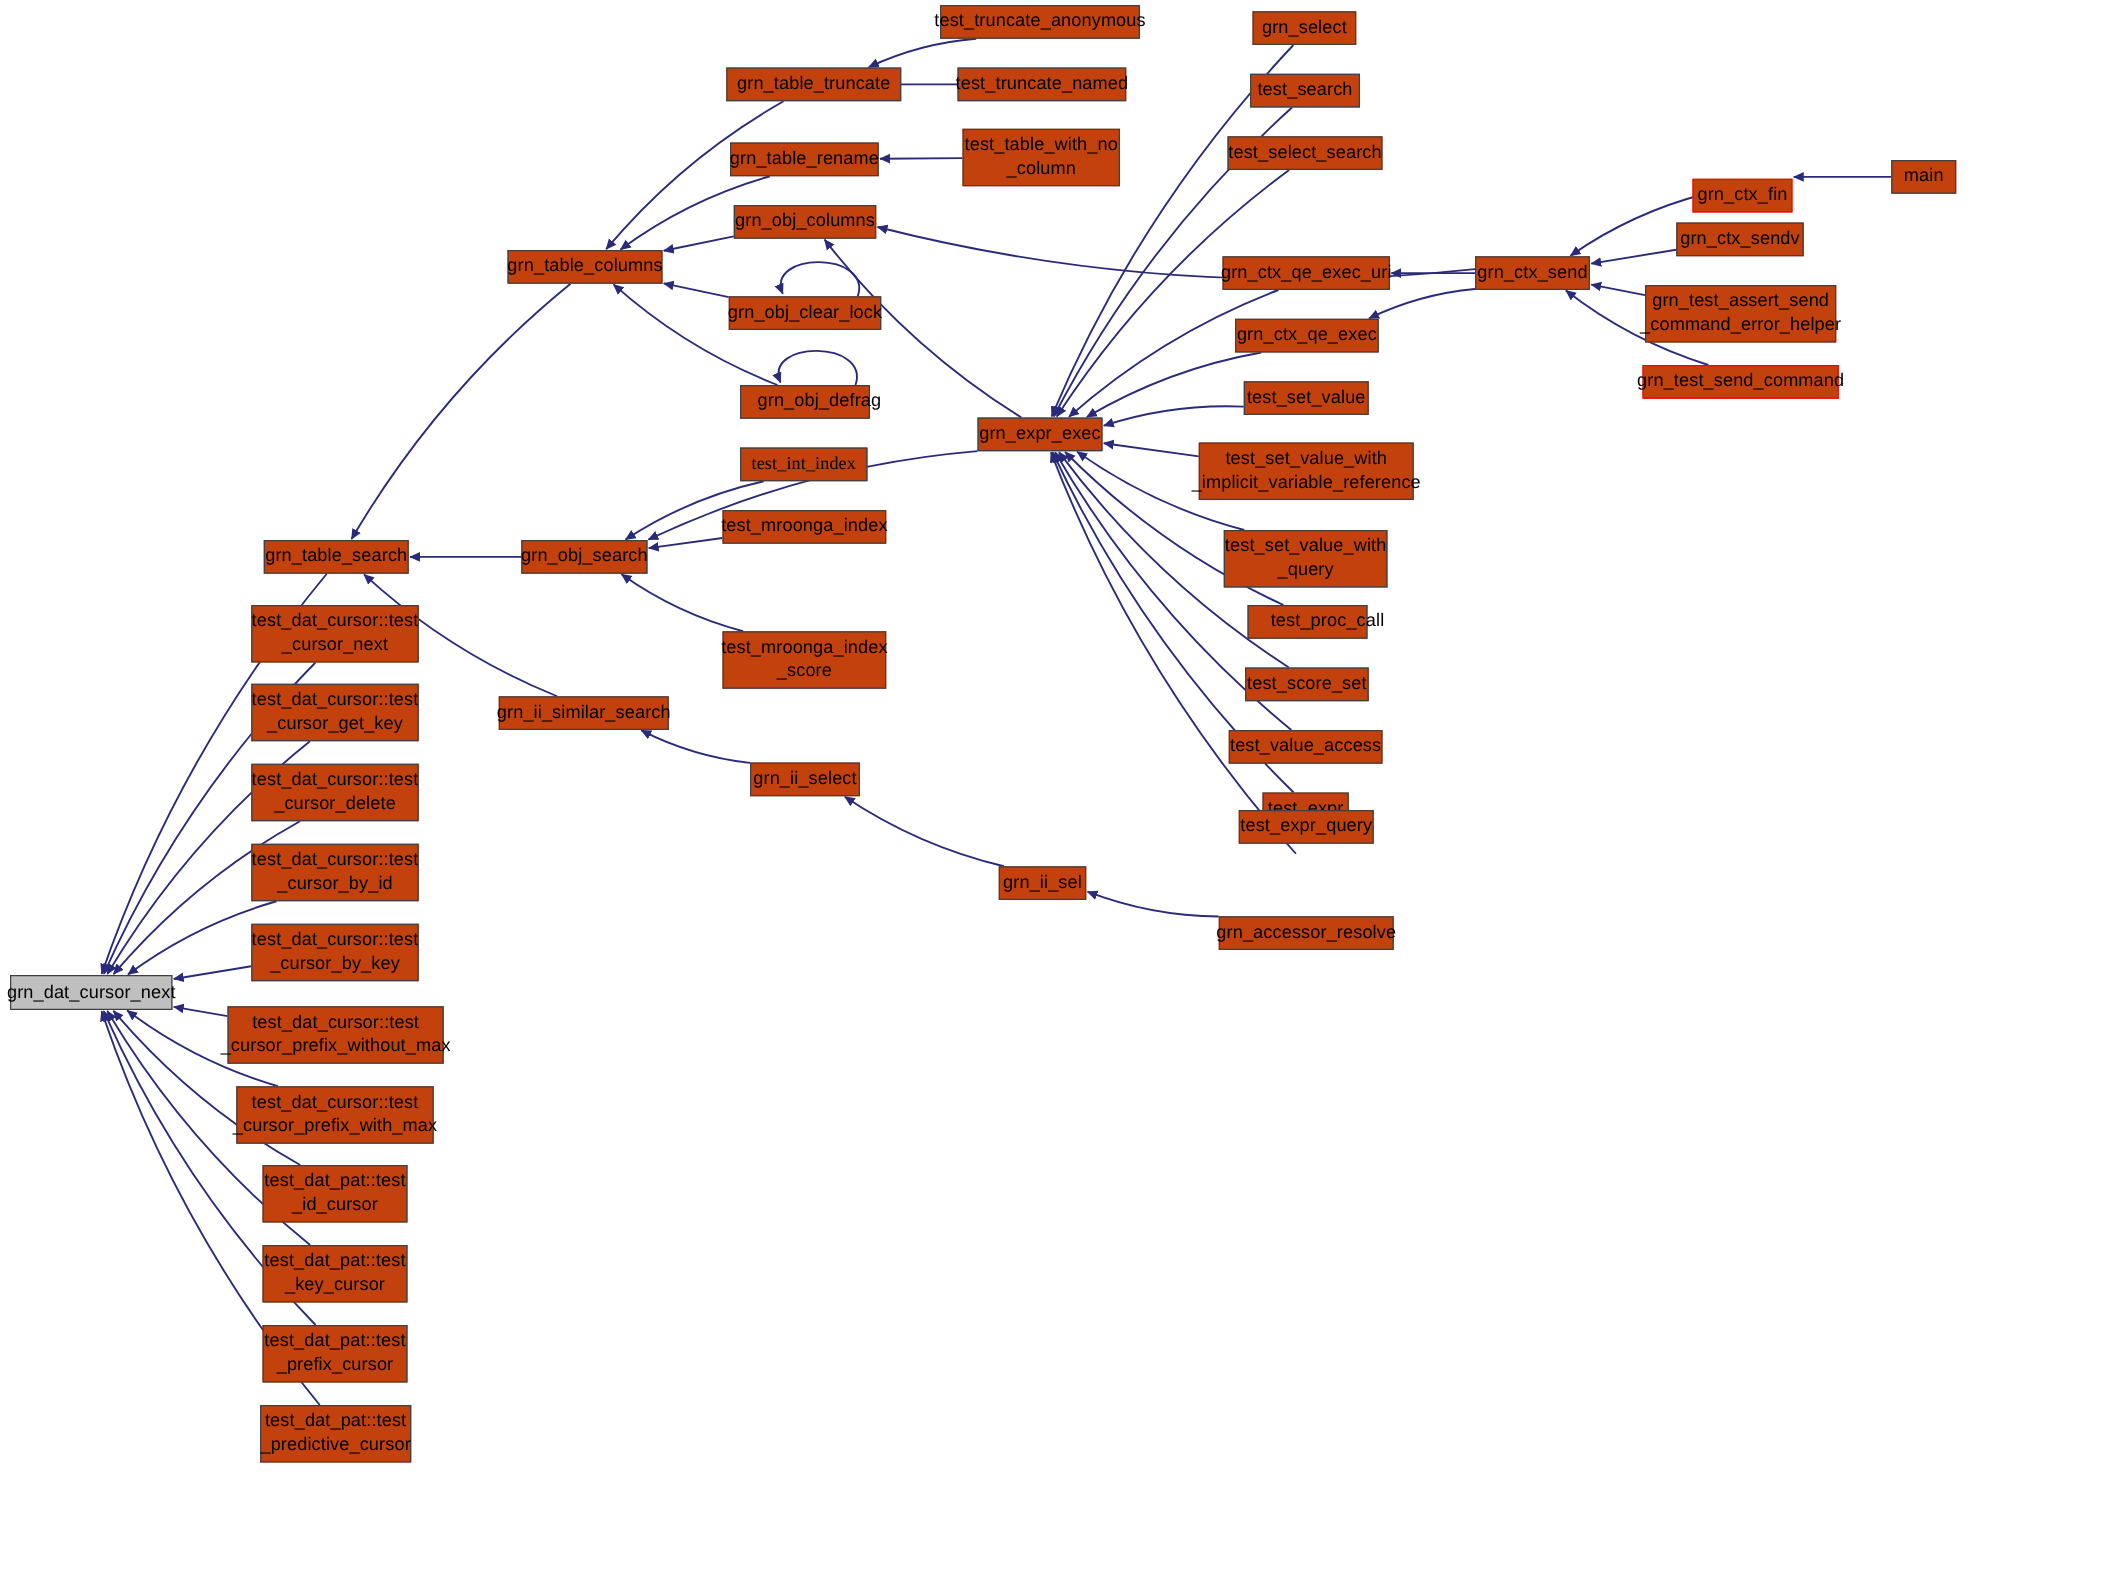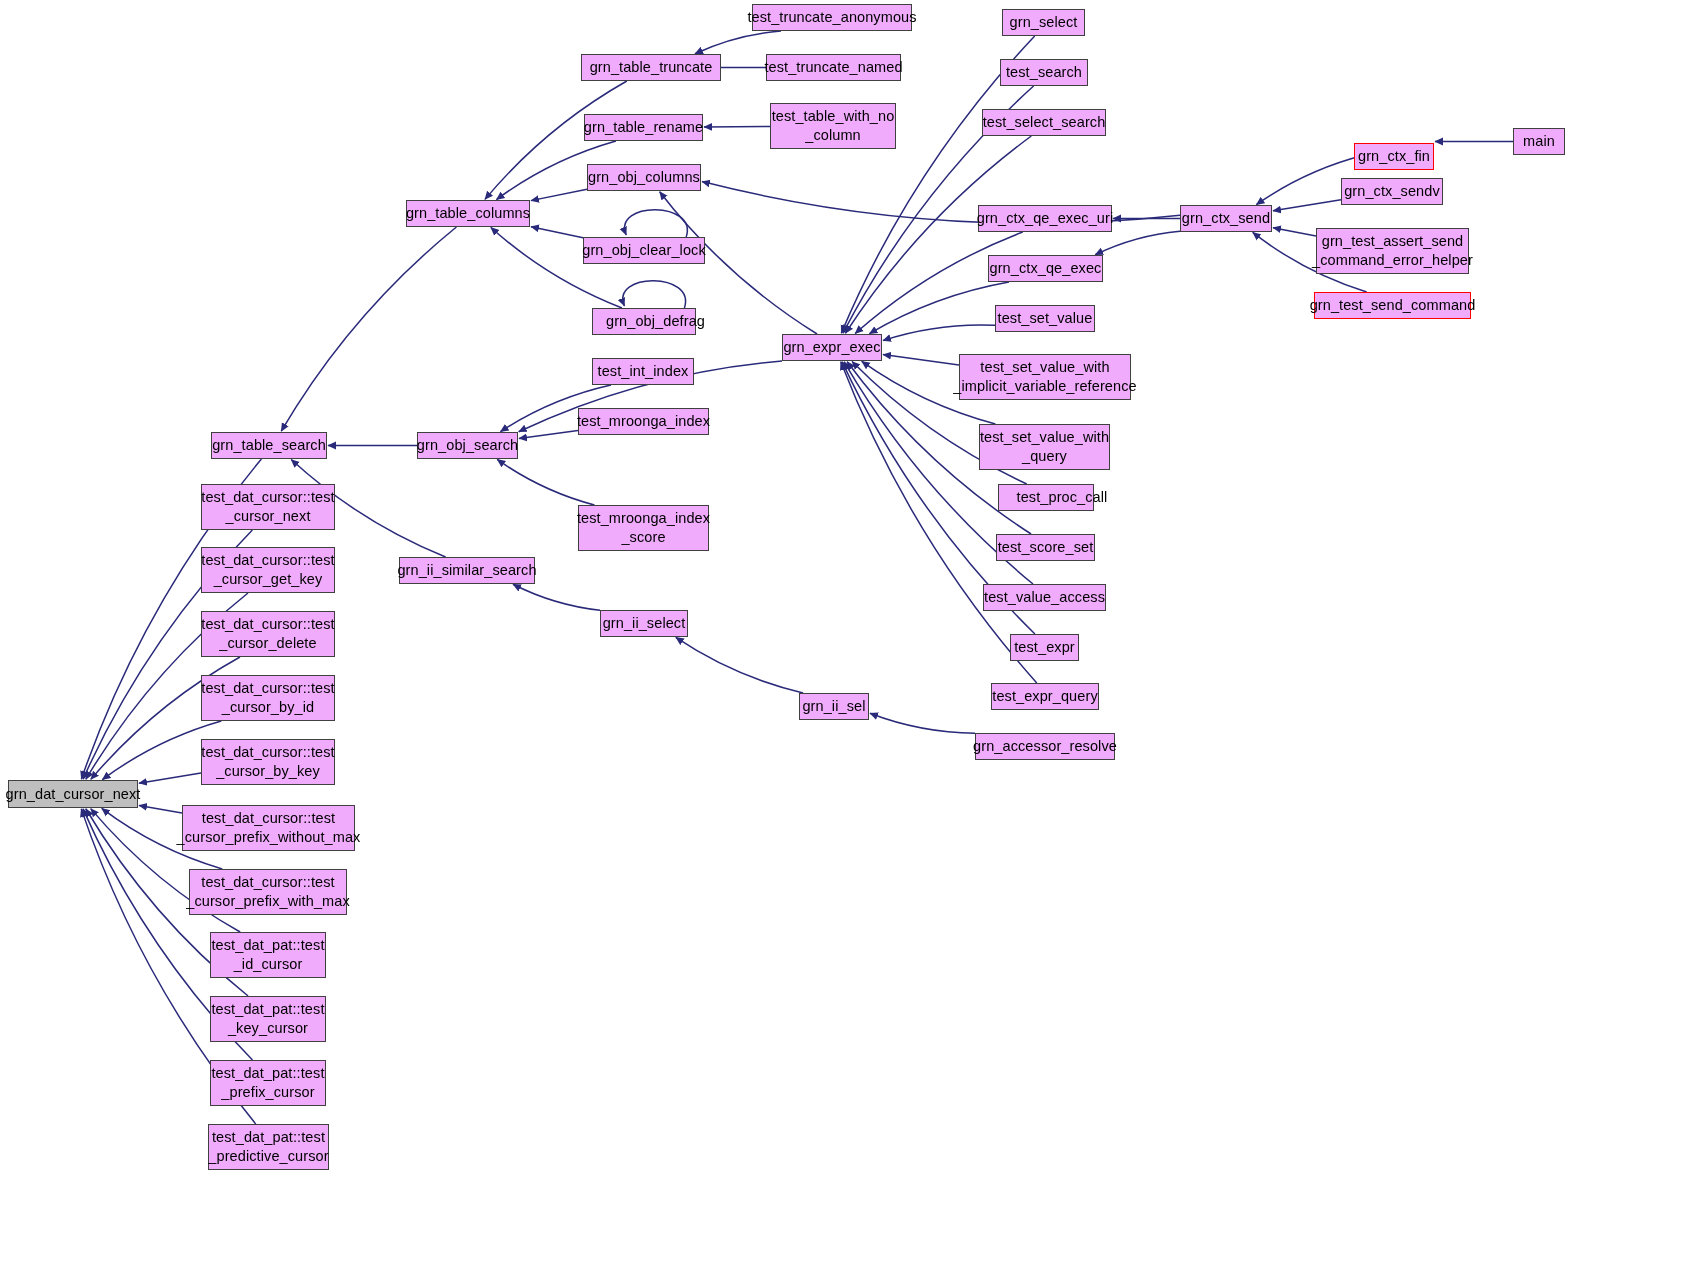--- a/index.html
+++ b/index.html
@@ -23,21 +23,21 @@
     height: 1261px;
     pointer-events: none;
   }
   .node {
     position: absolute;
     box-sizing: border-box;
     display: flex;
     align-items: center;
     justify-content: center;
     text-align: center;
-    background: #f0abfc;
+    background: #c2410c;
     border: 1px solid #404040;
     color: #000000;
     font-size: 14.5px;
     line-height: 1.28;
     white-space: pre-line;
     letter-spacing: 0.1px;
     z-index: 5;
   }
   .node.highlight {
     background: #bfbfbf;
@@ -120,21 +120,21 @@
     <div class="node" style="left: 581px; top: 54px; width: 140px; height: 27px;"><span>grn_table_truncate</span></div>
     <div class="node" style="left: 584px; top: 114px; width: 119px; height: 27px;"><span>grn_table_rename</span></div>
     <div class="node" style="left: 587px; top: 164px; width: 114px; height: 27px;"><span>grn_obj_columns</span></div>
     <div class="node" style="left: 583px; top: 237px; width: 122px; height: 27px;"><span>grn_obj_clear_lock</span></div>
     <div class="node" style="left: 592px; top: 308px; width: 104px; height: 27px; padding-left: 23px;"><span>grn_obj_defrag</span></div>
     <div class="node" style="left: 752px; top: 4px; width: 160px; height: 27px;"><span>test_truncate_anonymous</span></div>
     <div class="node" style="left: 766px; top: 54px; width: 135px; height: 27px;"><span>test_truncate_named</span></div>
     <div class="node" style="left: 770px; top: 103px; width: 126px; height: 46px;"><span>test_table_with_no
 _column</span></div>
     <div class="node" style="left: 417px; top: 432px; width: 101px; height: 27px;"><span>grn_obj_search</span></div>
-    <div class="node" style="left: 592px; top: 358px; width: 102px; height: 27px;"><span>test_int_index</span></div>
+    <div class="node" style="left: 592px; top: 358px; width: 102px; height: 27px; font-family: Liberation Serif, serif;"><span>test_int_index</span></div>
     <div class="node" style="left: 578px; top: 408px; width: 131px; height: 27px;"><span>test_mroonga_index</span></div>
     <div class="node" style="left: 578px; top: 505px; width: 131px; height: 46px;"><span>test_mroonga_index
 _score</span></div>
     <div class="node" style="left: 399px; top: 557px; width: 136px; height: 27px;"><span>grn_ii_similar_search</span></div>
     <div class="node" style="left: 600px; top: 610px; width: 88px; height: 27px;"><span>grn_ii_select</span></div>
     <div class="node" style="left: 799px; top: 693px; width: 70px; height: 27px;"><span>grn_ii_sel</span></div>
     <div class="node" style="left: 782px; top: 334px; width: 100px; height: 27px;"><span>grn_expr_exec</span></div>
     <div class="node" style="left: 1002px; top: 9px; width: 83px; height: 27px;"><span>grn_select</span></div>
     <div class="node" style="left: 1000px; top: 59px; width: 88px; height: 27px;"><span>test_search</span></div>
     <div class="node" style="left: 982px; top: 109px; width: 124px; height: 27px;"><span>test_select_search</span></div>
@@ -142,21 +142,21 @@
     <div class="node" style="left: 988px; top: 255px; width: 115px; height: 27px;"><span>grn_ctx_qe_exec</span></div>
     <div class="node" style="left: 995px; top: 305px; width: 100px; height: 27px;"><span>test_set_value</span></div>
     <div class="node" style="left: 959px; top: 354px; width: 172px; height: 46px;"><span>test_set_value_with
 _implicit_variable_reference</span></div>
     <div class="node" style="left: 979px; top: 424px; width: 131px; height: 46px;"><span>test_set_value_with
 _query</span></div>
     <div class="node" style="left: 998px; top: 484px; width: 96px; height: 27px; padding-left: 32px;"><span>test_proc_call</span></div>
     <div class="node" style="left: 996px; top: 534px; width: 99px; height: 27px;"><span>test_score_set</span></div>
     <div class="node" style="left: 983px; top: 584px; width: 123px; height: 27px;"><span>test_value_access</span></div>
     <div class="node" style="left: 1010px; top: 634px; width: 69px; height: 27px;"><span>test_expr</span></div>
-    <div class="node" style="left: 991px; top: 683px; width: 108px; height: 27px;"><span>test_expr_query</span></div>
+    <div class="node" style="left: 991px; top: 648px; width: 108px; height: 27px;"><span>test_expr_query</span></div>
     <div class="node" style="left: 975px; top: 733px; width: 140px; height: 27px;"><span>grn_accessor_resolve</span></div>
     <div class="node" style="left: 1180px; top: 205px; width: 92px; height: 27px; justify-content: center;"><span>grn_ctx_send</span></div>
     <div class="node redborder" style="left: 1354px; top: 143px; width: 80px; height: 27px;"><span>grn_ctx_fin</span></div>
     <div class="node" style="left: 1513px; top: 128px; width: 52px; height: 27px;"><span>main</span></div>
     <div class="node" style="left: 1341px; top: 178px; width: 102px; height: 27px;"><span>grn_ctx_sendv</span></div>
     <div class="node" style="left: 1316px; top: 228px; width: 153px; height: 46px;"><span>grn_test_assert_send
 _command_error_helper</span></div>
     <div class="node redborder" style="left: 1314px; top: 292px; width: 157px; height: 27px;"><span>grn_test_send_command</span></div>
     <div class="node" style="left: 201px; top: 484px; width: 134px; height: 46px;"><span>test_dat_cursor::test
 _cursor_next</span></div>

